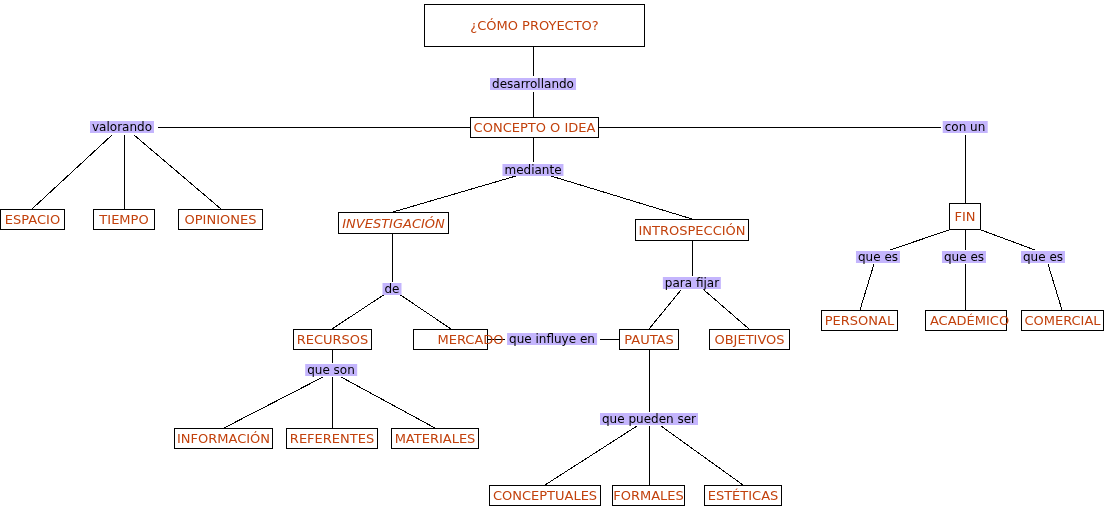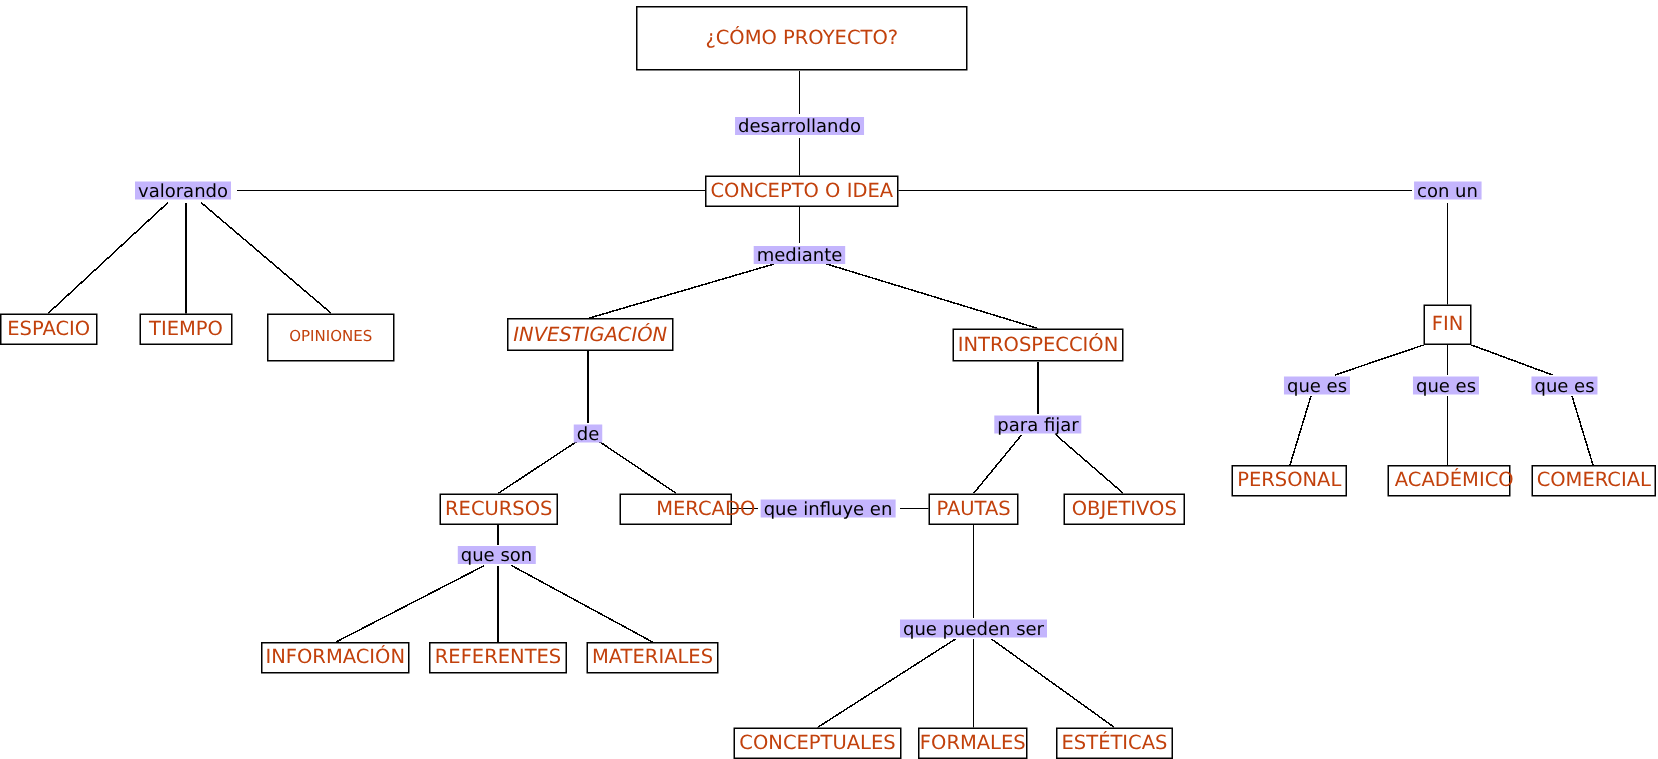--- a/index.html
+++ b/index.html
@@ -90,21 +90,21 @@
       <line x1="965" y1="230" x2="965" y2="250" stroke="#000000" stroke-width="1" shape-rendering="crispEdges"></line>
       <line x1="981" y1="230" x2="1035" y2="250" stroke="#000000" stroke-width="1" shape-rendering="crispEdges"></line>
       <line x1="874" y1="264" x2="860" y2="310" stroke="#000000" stroke-width="1" shape-rendering="crispEdges"></line>
       <line x1="965" y1="264" x2="965" y2="310" stroke="#000000" stroke-width="1" shape-rendering="crispEdges"></line>
       <line x1="1048" y1="264" x2="1062" y2="310" stroke="#000000" stroke-width="1" shape-rendering="crispEdges"></line>
     </svg>
 <div class="node root" style="left: 424px; top: 4px; width: 221px; height: 43px; font-size: 13px;">¿CÓMO PROYECTO?</div>
     <div class="node" style="left: 470px; top: 117px; width: 129px; height: 21px; font-size: 13px;">CONCEPTO O IDEA</div>
     <div class="node" style="left: 0px; top: 209px; width: 65px; height: 21px; font-size: 13px;">ESPACIO</div>
     <div class="node" style="left: 93px; top: 209px; width: 62px; height: 21px; font-size: 13px;">TIEMPO</div>
-    <div class="node" style="left: 178px; top: 209px; width: 85px; height: 32px; font-size: 10px;">OPINIONES</div>
+    <div class="node" style="left: 178px; top: 209px; width: 85px; height: 21px; font-size: 13px;">OPINIONES</div>
     <div class="node" style="left: 338px; top: 212px; width: 111px; height: 22px; font-size: 13px; font-style: italic;">INVESTIGACIÓN</div>
     <div class="node" style="left: 635px; top: 219px; width: 114px; height: 22px; font-size: 13px;">INTROSPECCIÓN</div>
     <div class="node" style="left: 949px; top: 203px; width: 32px; height: 27px; font-size: 13px;">FIN</div>
     <div class="node" style="left: 293px; top: 329px; width: 79px; height: 21px; font-size: 13px;">RECURSOS</div>
     <div class="node" style="left: 413px; top: 329px; width: 75px; height: 21px; font-size: 13px; padding-left: 45px;">MERCADO</div>
     <div class="node" style="left: 619px; top: 329px; width: 60px; height: 21px; font-size: 13px;">PAUTAS</div>
     <div class="node" style="left: 709px; top: 329px; width: 81px; height: 21px; font-size: 13px;">OBJETIVOS</div>
     <div class="node" style="left: 821px; top: 310px; width: 77px; height: 21px; font-size: 13px;">PERSONAL</div>
     <div class="node" style="left: 925px; top: 310px; width: 82px; height: 21px; font-size: 13px; padding-left: 12px;">ACADÉMICO</div>
     <div class="node" style="left: 1021px; top: 310px; width: 83px; height: 21px; font-size: 13px;">COMERCIAL</div>

